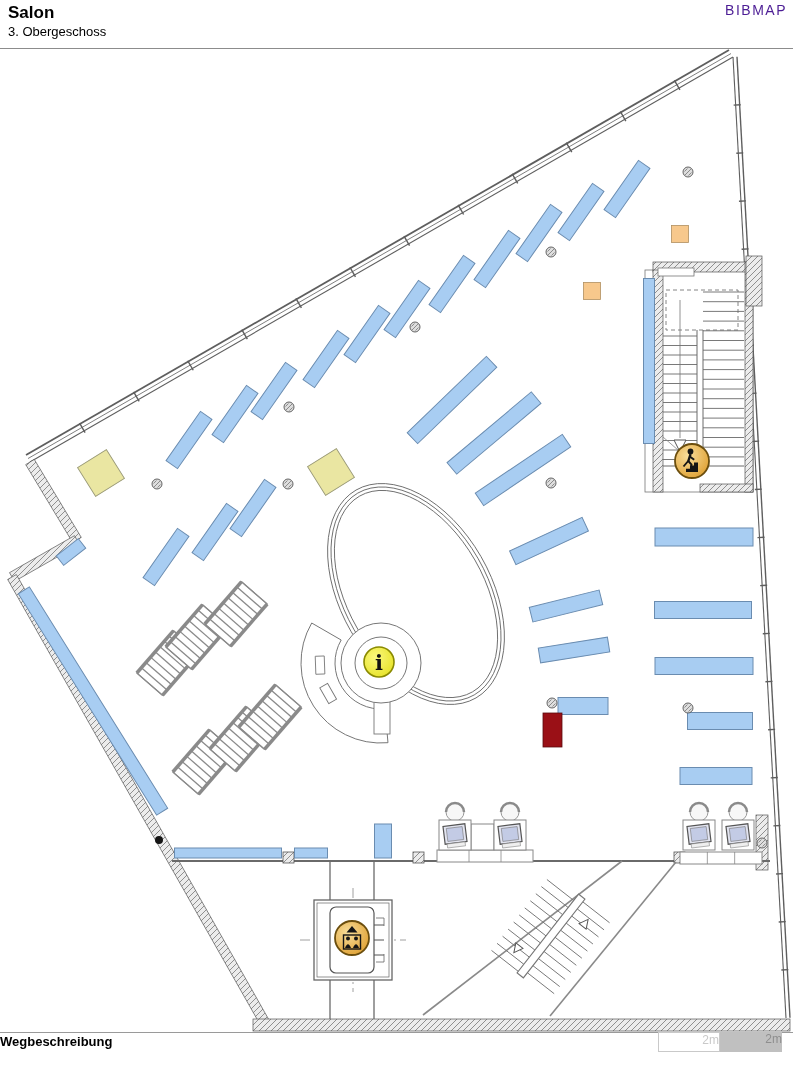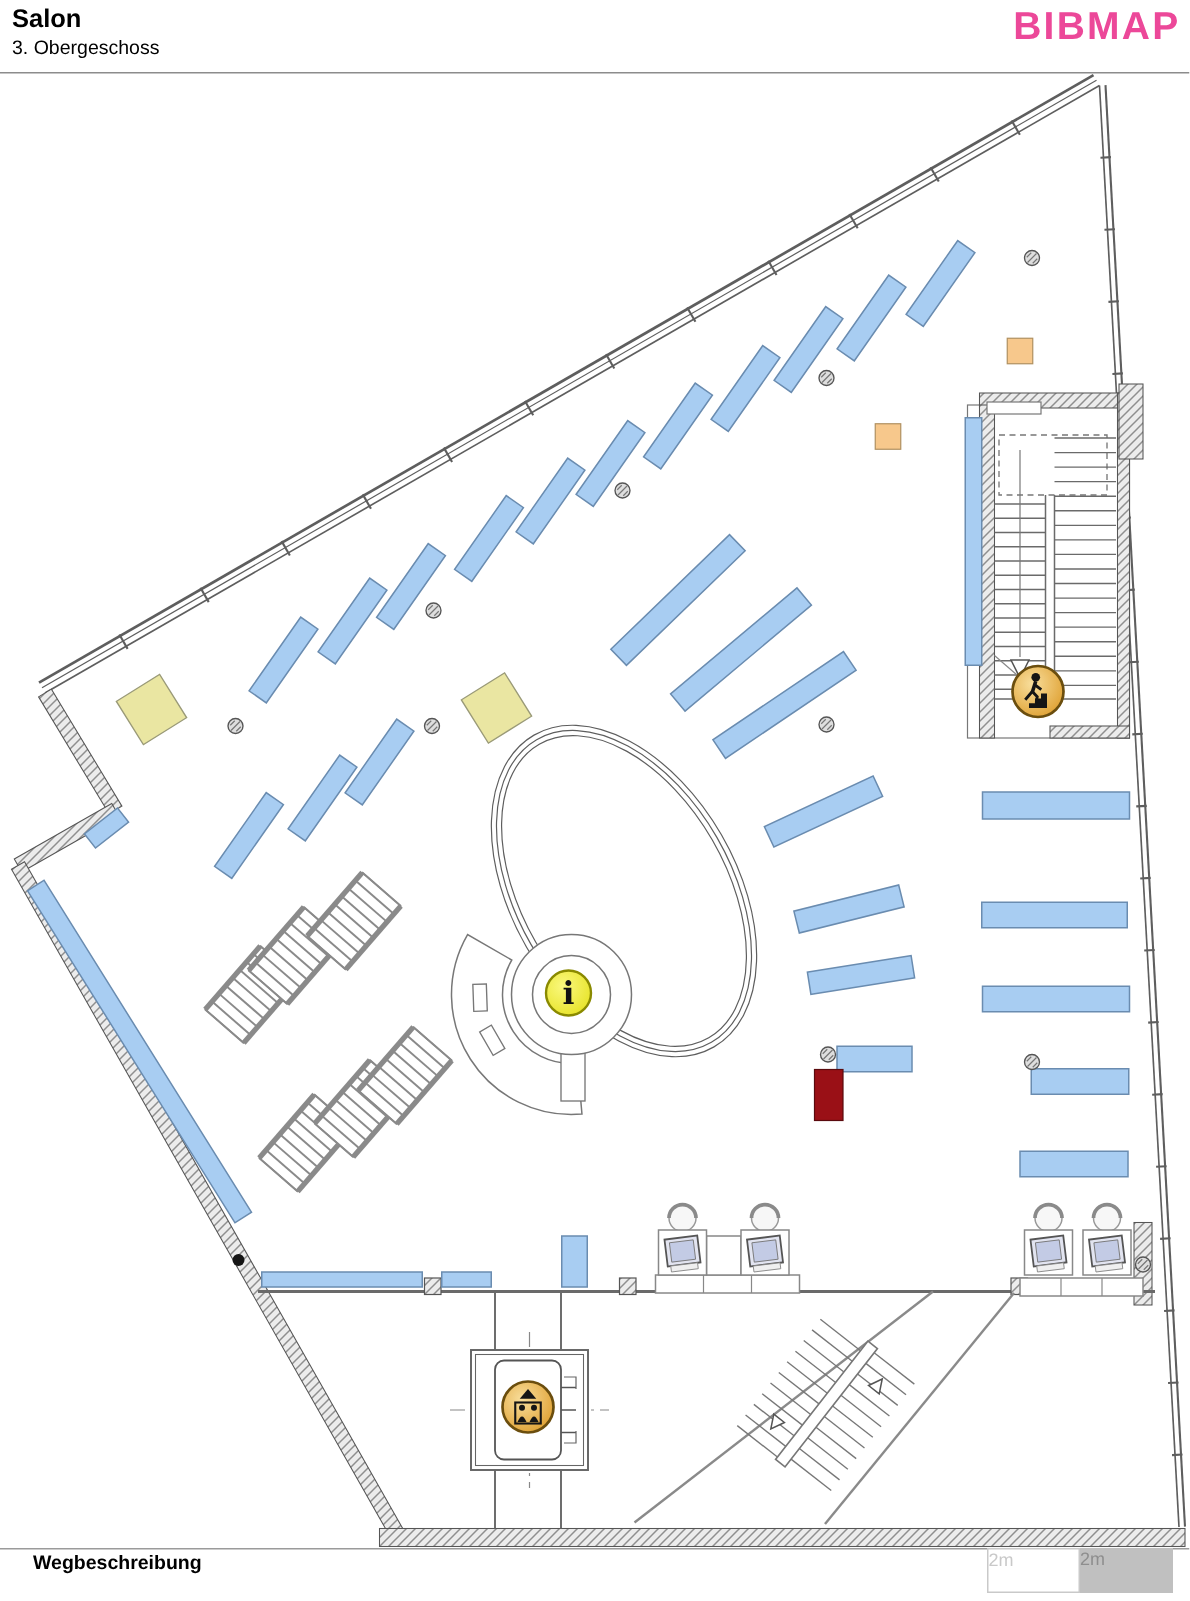--- a/index.html
+++ b/index.html
@@ -1,25 +1,25 @@
 <!DOCTYPE html>
 <html><head>
 <meta charset="utf-8">
 <style>
   html,body{margin:0;padding:0;background:#fff;}
   body{width:793px;height:1067px;position:relative;font-family:"Liberation Sans",sans-serif;overflow:hidden;}
   .hdr-title{position:absolute;left:8px;top:3px;font-size:17px;font-weight:bold;color:#000;}
   .hdr-sub{position:absolute;left:8px;top:24px;font-size:13px;color:#000000;}
-  .hdr-logo{position:absolute;right:6px;top:2px;font-size:26px;font-weight:bold;color:#ec4899;letter-spacing:1.5px;}
+  .hdr-logo{position:absolute;right:6px;top:2px;font-size:14px;font-weight:normal;color:#4c1d95;letter-spacing:1.5px;}
   .hdr-line{position:absolute;left:0;top:48px;width:793px;border-top:1px solid #8c8c8c;}
   #map{position:absolute;left:0;top:0;}
   .ftr-line{position:absolute;left:0;top:1032px;width:793px;border-top:1px solid #9a9a9a;}
-  .ftr-label{position:absolute;left:22px;top:1034px;font-size:13px;font-weight:bold;color:#000;}
+  .ftr-label{position:absolute;left:0;top:1034px;font-size:13px;font-weight:bold;color:#000;}
   .scalebar{position:absolute;top:1032px;right:11px;display:flex;}
-  .scale-seg{width:62px;height:30px;font-size:12px;line-height:14px;text-align:left;box-sizing:border-box;}
+  .scale-seg{width:62px;height:20px;font-size:12px;line-height:14px;text-align:right;box-sizing:border-box;}
   .scale-seg.light{background:#ffffff;border:1px solid #c9c9c9;color:#c9c9c9;}
   .scale-seg.dark{background:#c0c0c0;color:#8e8e8e;}
 </style>
 </head>
 <body>
 
 <div class="hdr-title">Salon</div>
 <div class="hdr-sub">3. Obergeschoss</div>
 <div class="hdr-logo">BIBMAP</div>
 <div class="hdr-line"></div>

